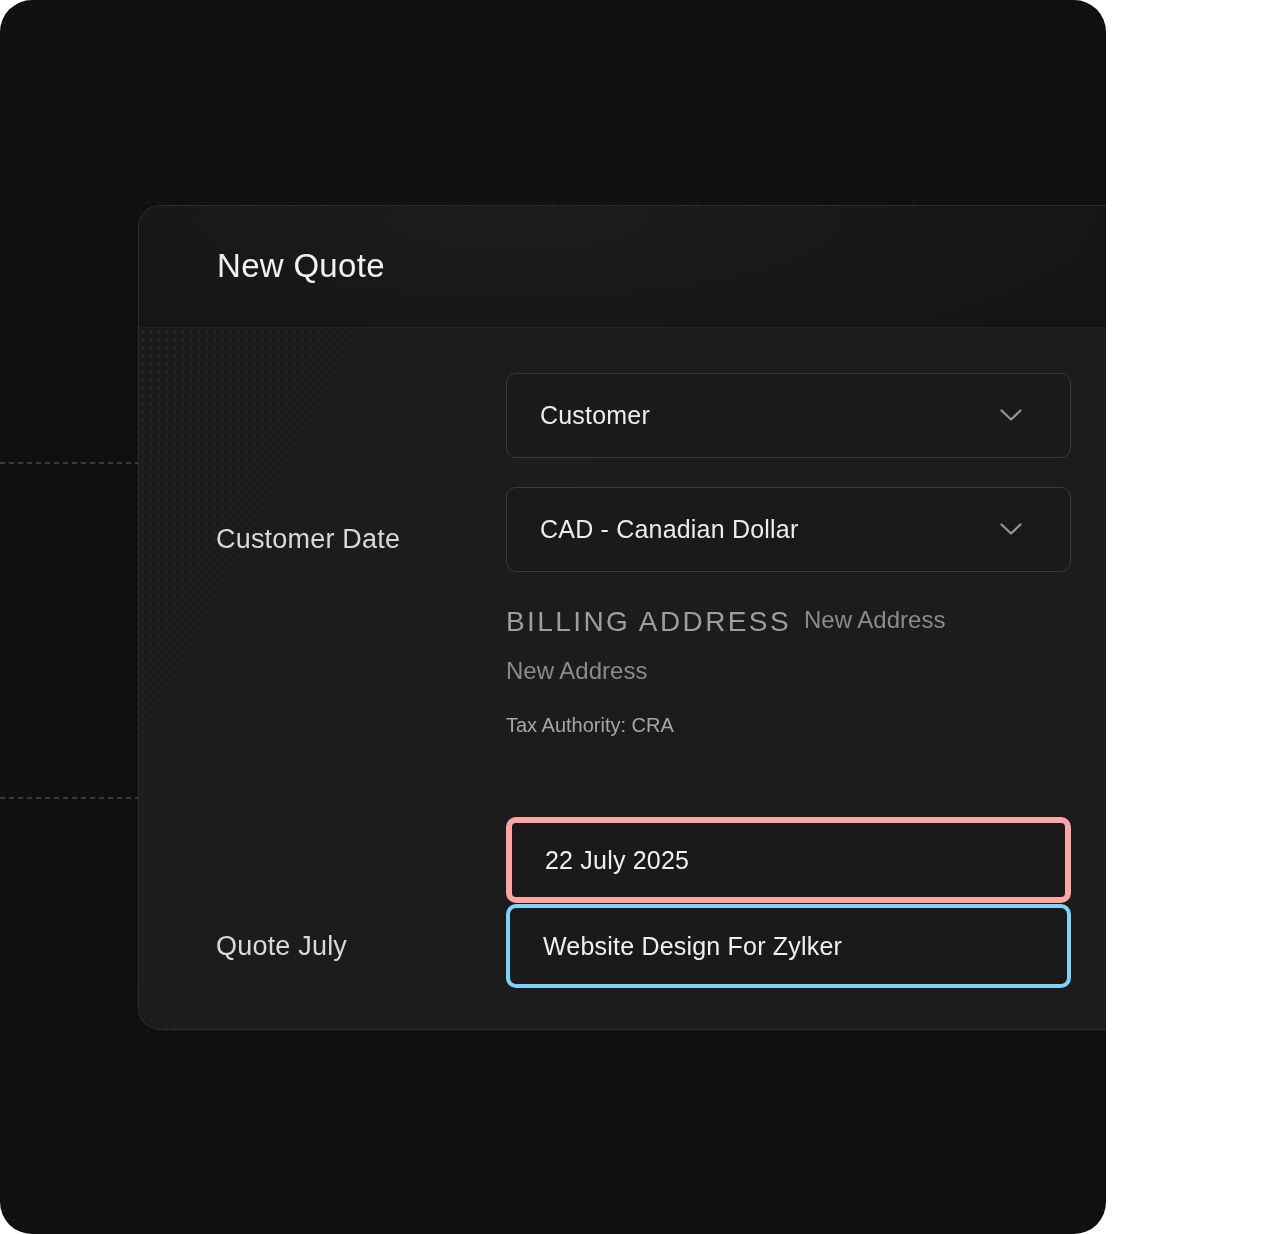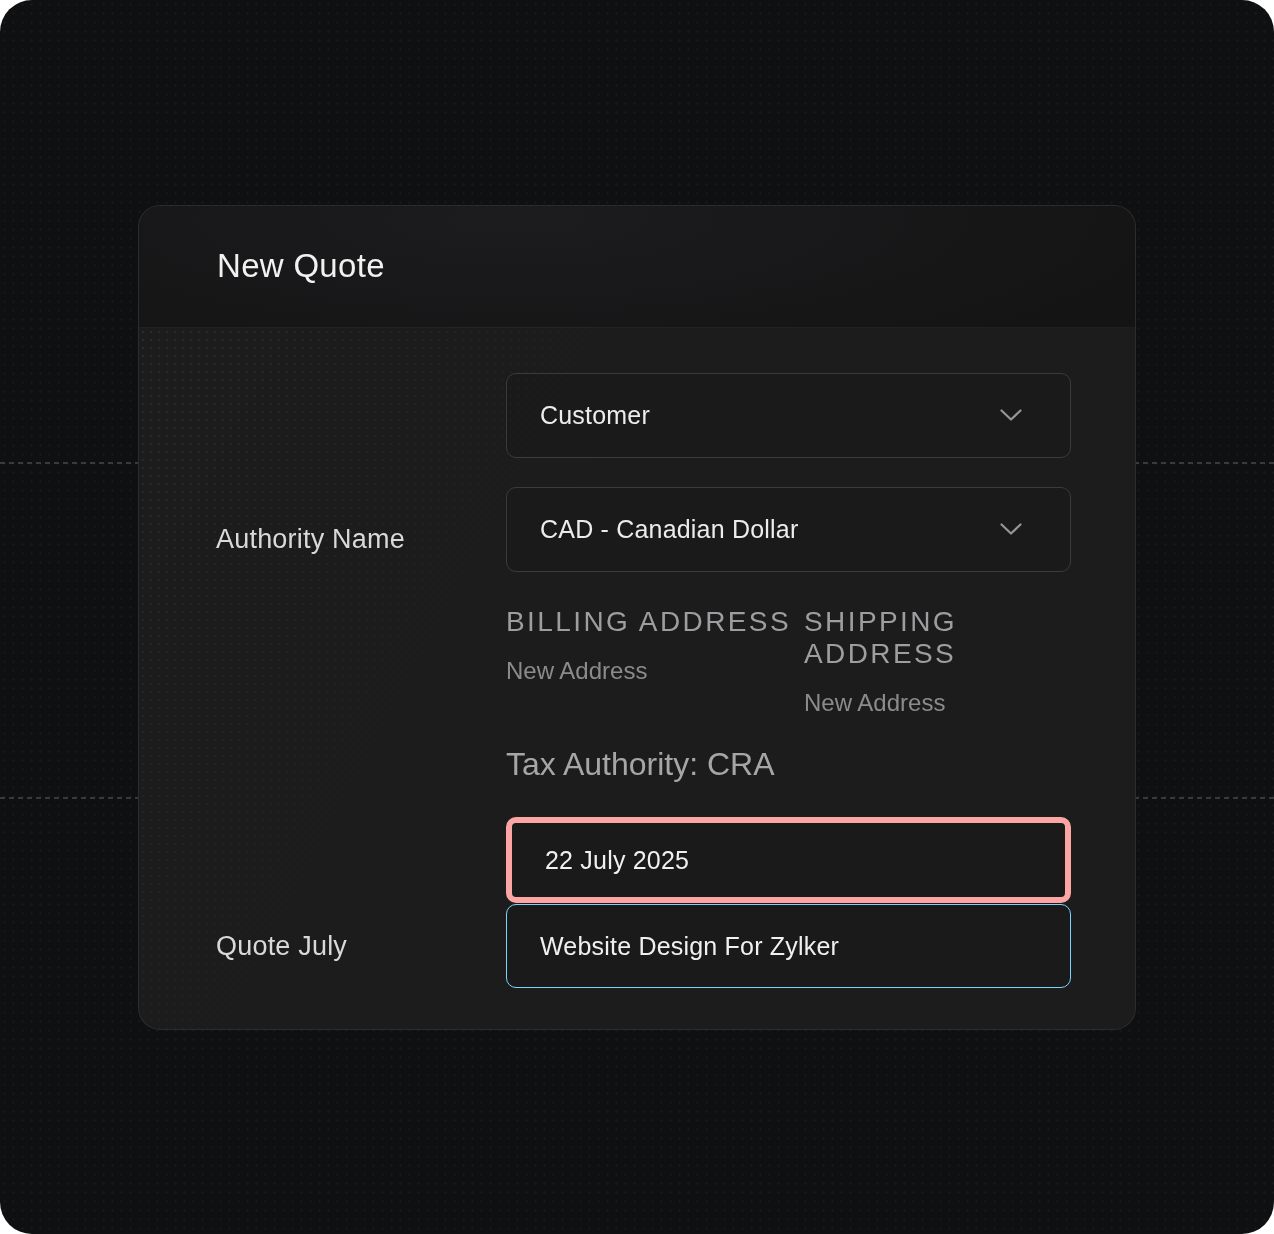--- a/index.html
+++ b/index.html
@@ -3,21 +3,21 @@
 <meta charset="utf-8">
 <style>
   html, body {
     margin: 0;
     padding: 0;
     background: #ffffff;
     font-family: "Liberation Sans", "DejaVu Sans", sans-serif;
   }
   .canvas {
     position: relative;
-    width: 1274px;
+    width: 1106px;
     height: 1234px;
     background: #0f1011;
     border-radius: 32px;
     overflow: hidden;
   }
   
   .canvas::before {
     content: "";
     position: absolute;
     inset: 0;
@@ -146,31 +146,31 @@
   .addr-link {
     font-size: 24px;
     font-weight: 300;
     color: #8b8b8d;
     cursor: pointer;
     display: inline-block;
     text-align: right;
   }
   .tax-authority {
     margin-top: 29px;
-    font-size: 32px;
+    font-size: 20px;
     font-weight: 300;
     color: #a6a6a8;
   }
 
   .text-input {
     position: absolute;
     left: 367px;
     width: 565px;
     box-sizing: border-box;
-    border: 1px solid #7dd3fc;
+    border: 4px solid #7dd3fc;
     border-radius: 10px;
     background: rgba(0,0,0,0.06);
     color: #f0f0f0;
     font-family: "Liberation Sans", "DejaVu Sans", sans-serif;
     font-size: 25px;
     font-weight: 300;
     letter-spacing: 0.2px;
     padding: 0 33px;
     outline: none;
   }
@@ -194,21 +194,21 @@
   <div class="bg-line bottom"></div>
 
   <div class="modal">
 
     <div class="modal-header">
       <h1 class="modal-title">New Quote</h1>
     </div>
 
     <div class="modal-body">
 
-      <div class="field-label label-customer">Authority Name</div>
+      <div class="field-label label-customer">Customer Date</div>
 
       <div class="select-box select-currency">
         <span class="select-value">CAD - Canadian Dollar</span>
         <span class="chevron">
           <svg width="22" height="13" viewBox="0 0 22 13">
               <path d="M1.5 1.5l9.5 9 9.5-9" fill="none" stroke="currentColor" stroke-width="2.2" stroke-linecap="round" stroke-linejoin="round"></path>
             </svg>
         </span>
       </div>
 
@@ -221,21 +221,20 @@
         </span>
       </div>
 
       <div class="addr-section">
         <div class="addr-cols">
           <div class="addr-col billing">
             <div class="addr-header">BILLING ADDRESS</div>
             <span class="addr-link">New Address</span>
           </div>
           <div class="addr-col shipping">
-            <div class="addr-header">SHIPPING ADDRESS</div>
             <span class="addr-link">New Address</span>
           </div>
         </div>
         <div class="tax-authority">Tax Authority: CRA</div>
       </div>
 
       <div class="field-label label-quote-date">Quote July</div>
       <input class="text-input input-quote-date" readonly="" value="22 July 2025" style="">
 
       <input class="text-input input-project" readonly="" value="Website Design For Zylker" style="">

